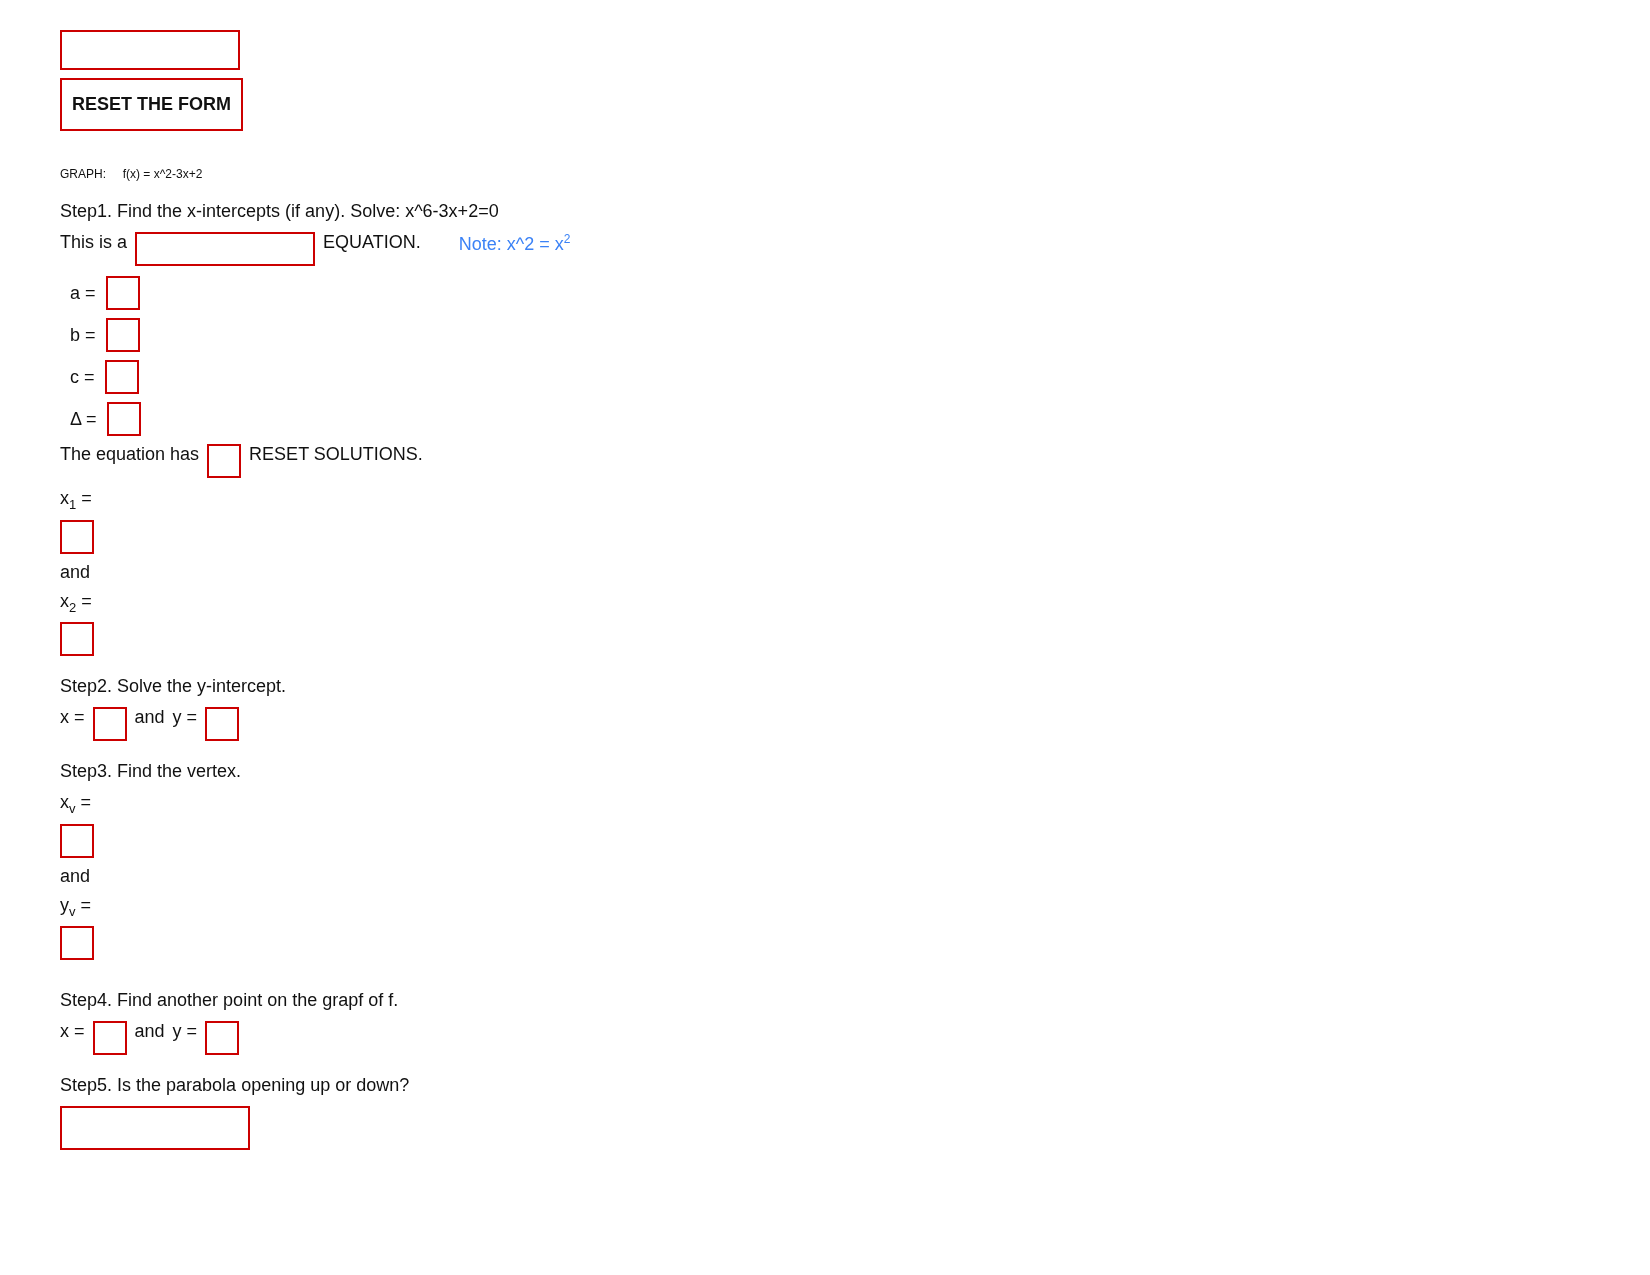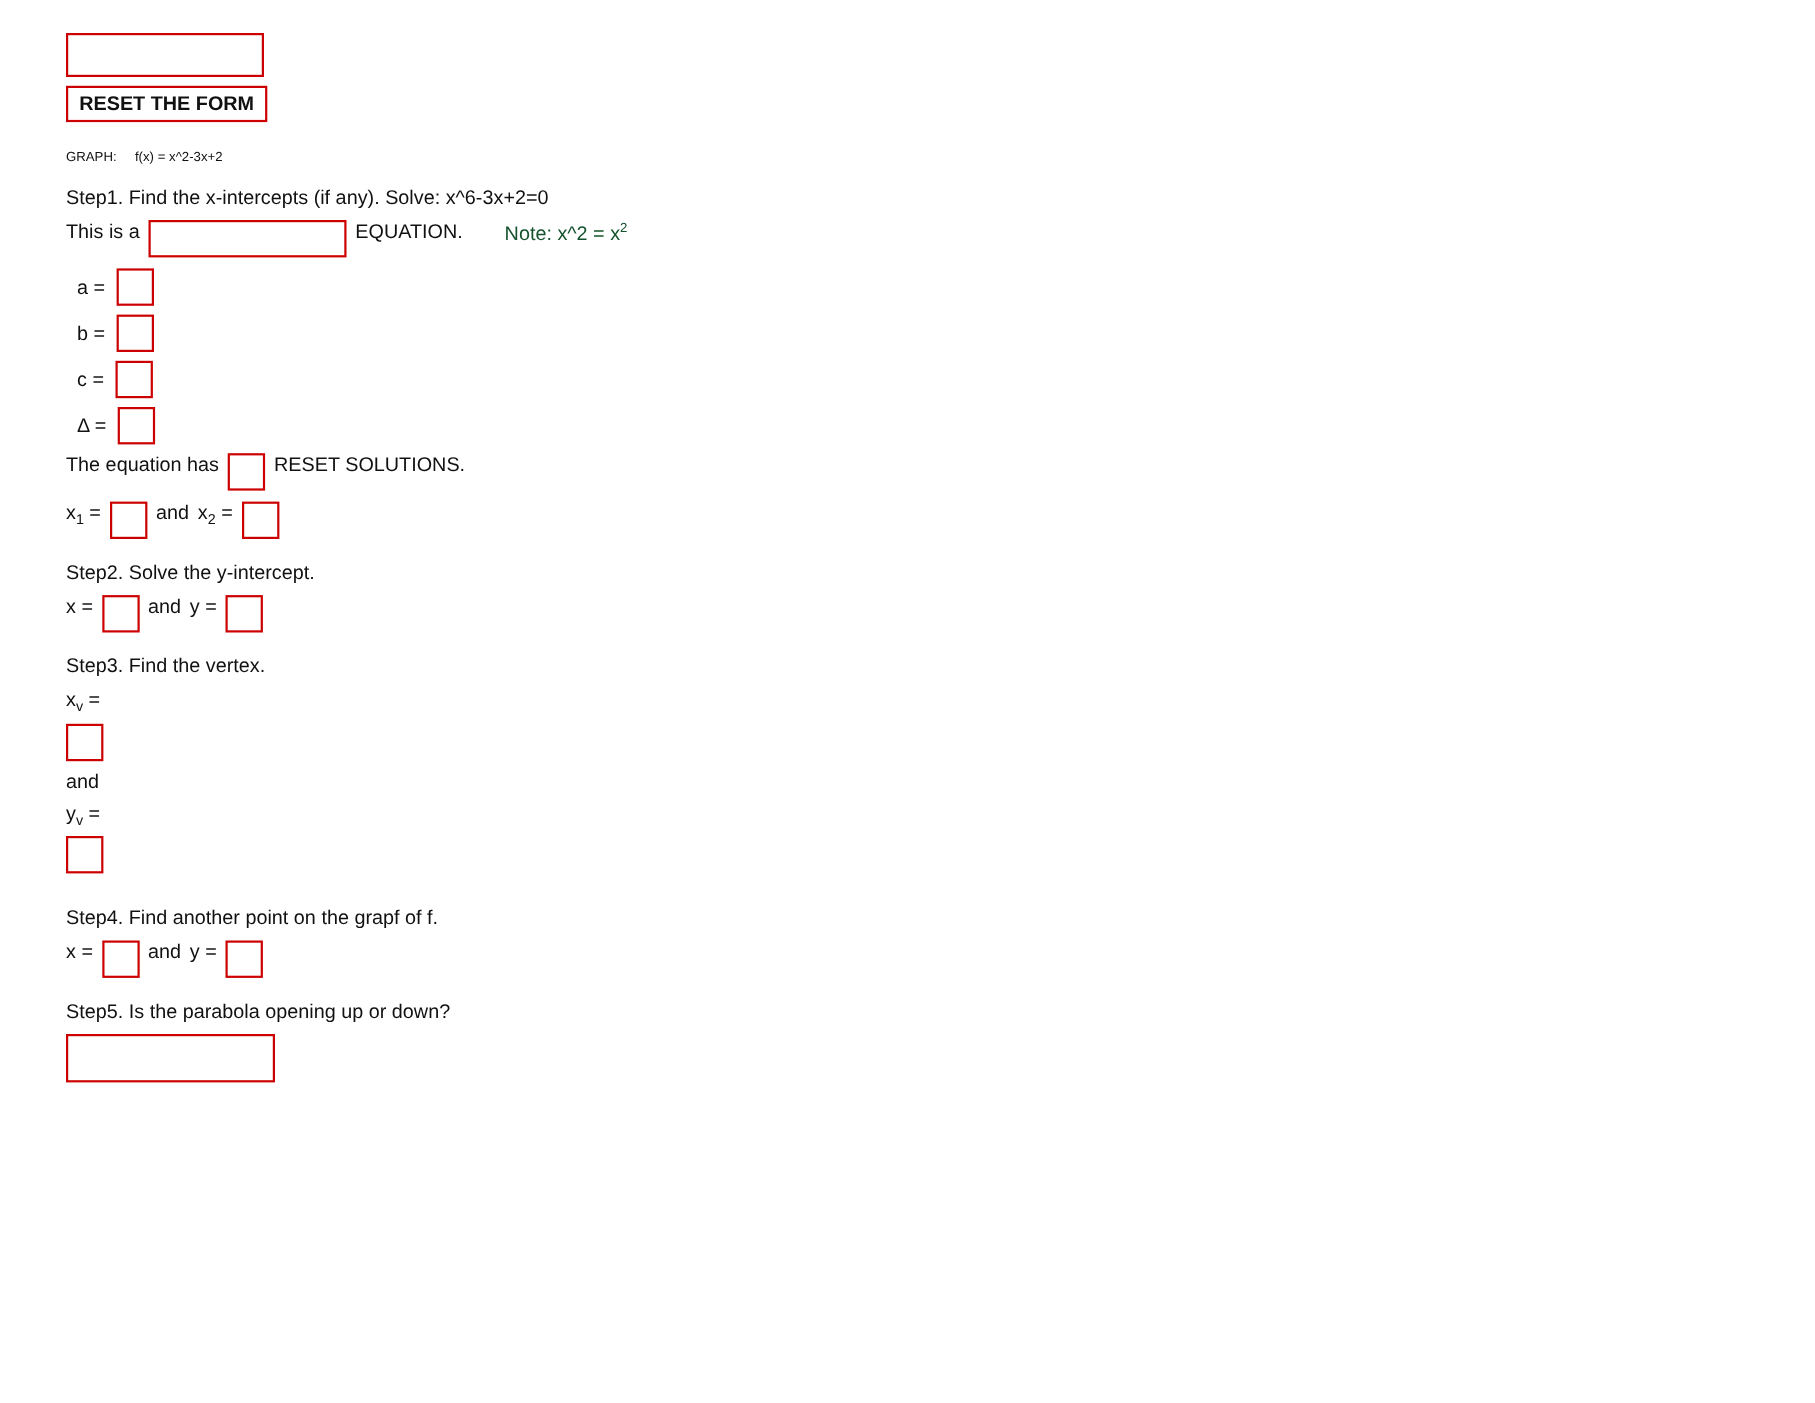--- a/index.html
+++ b/index.html
@@ -14,27 +14,27 @@
       display: block;
       width: 180px;
       height: 40px;
       border: 2px solid #cc0000;
       margin-bottom: 8px;
       background: #fff;
     }
     .reset-btn {
       display: inline-block;
       border: 2.5px solid #cc0000;
-      padding: 4px 10px;
+      padding: 14px 10px;
       font-size: 18px;
       font-weight: bold;
       color: #111;
       background: #fff;
       cursor: pointer;
-      margin-bottom: 24px;
+      margin-bottom: 36px;
     }
     .graph-line {
       margin-bottom: 18px;
       font-size: 12px;
     }
     .step-title {
       margin-top: 20px;
       margin-bottom: 10px;
       font-size: 18px;
     }
@@ -60,21 +60,21 @@
       background: #fff;
     }
     .large-box {
       display: inline-block;
       width: 190px;
       height: 44px;
       border: 2px solid #cc0000;
       background: #fff;
     }
     .note-text {
-      color: #14532d;
+      color: #3b82f6;
       font-size: 18px;
       margin-left: 30px;
     }
     .note-text sup {
       font-size: 12px;
     }
     sub {
       font-size: 13px;
     }
     .variables-block {
@@ -139,21 +139,21 @@
 </div>
 
 
 <div class="row">
   <span>The equation has</span>
   <span class="small-box"></span>
   <span>RESET SOLUTIONS.</span>
 </div>
 
 
-<div class="row" style="margin-bottom:20px;">
+<div class="row" style="margin-bottom:20px;flex-direction:column;">
   <span>x<sub>1</sub> =</span>
   <span class="small-box"></span>
   <span>and</span>
   <span>x<sub>2</sub> =</span>
   <span class="small-box"></span>
 </div>
 
 
 <div class="step-title">Step2. Solve the y-intercept.</div>
 <div class="row" style="margin-bottom:20px;">

